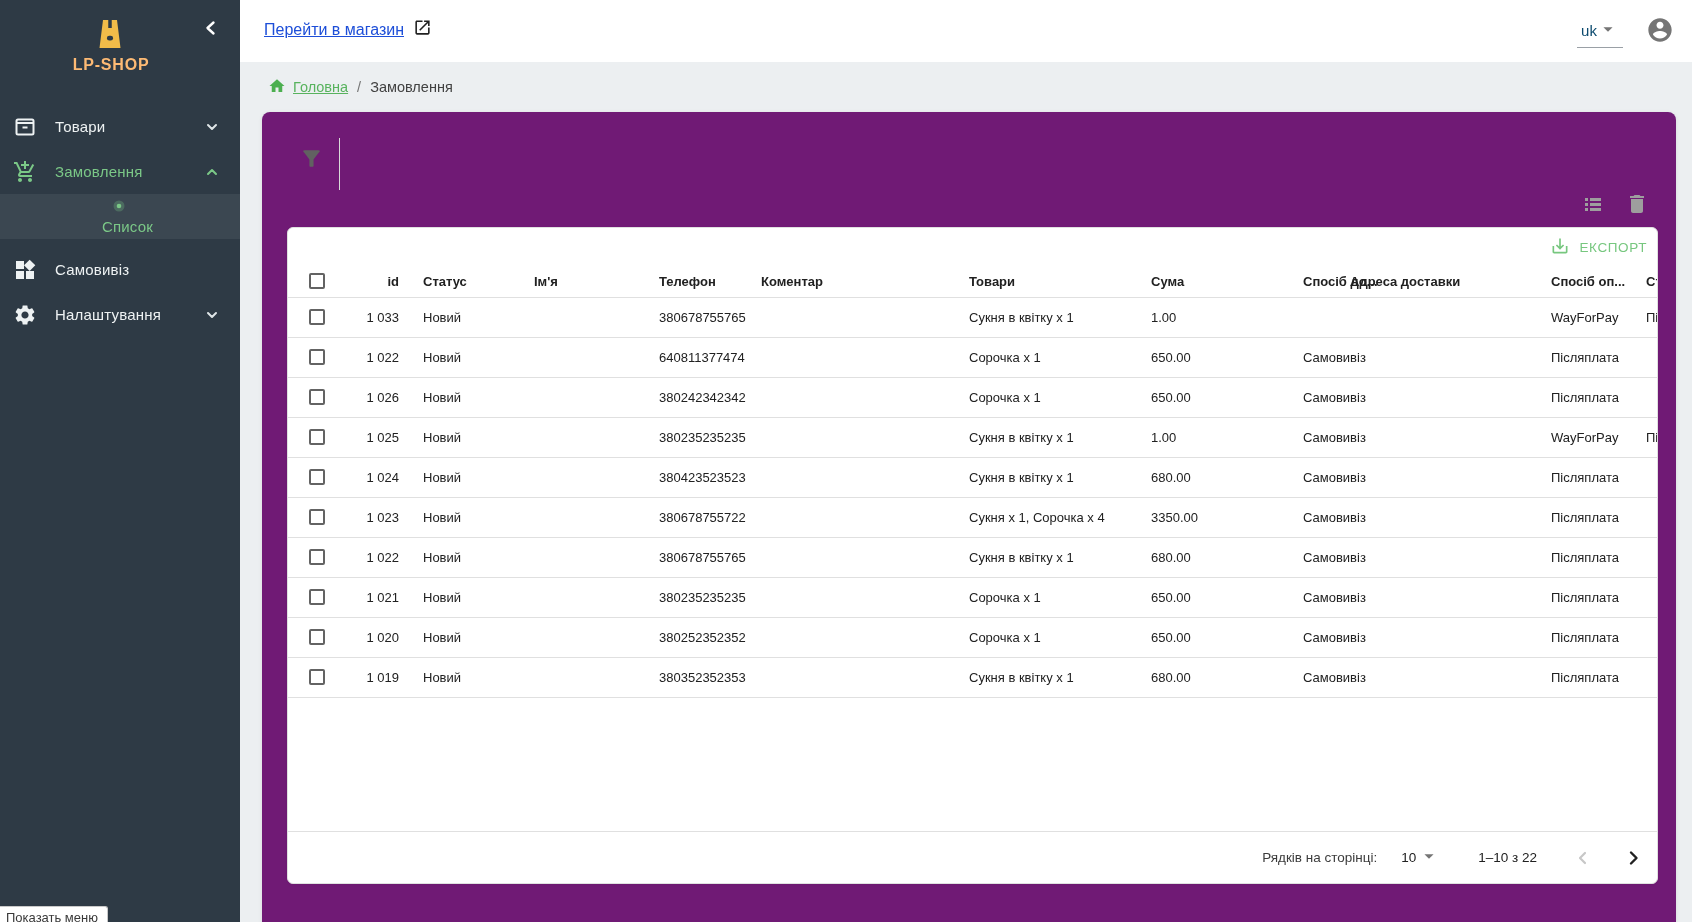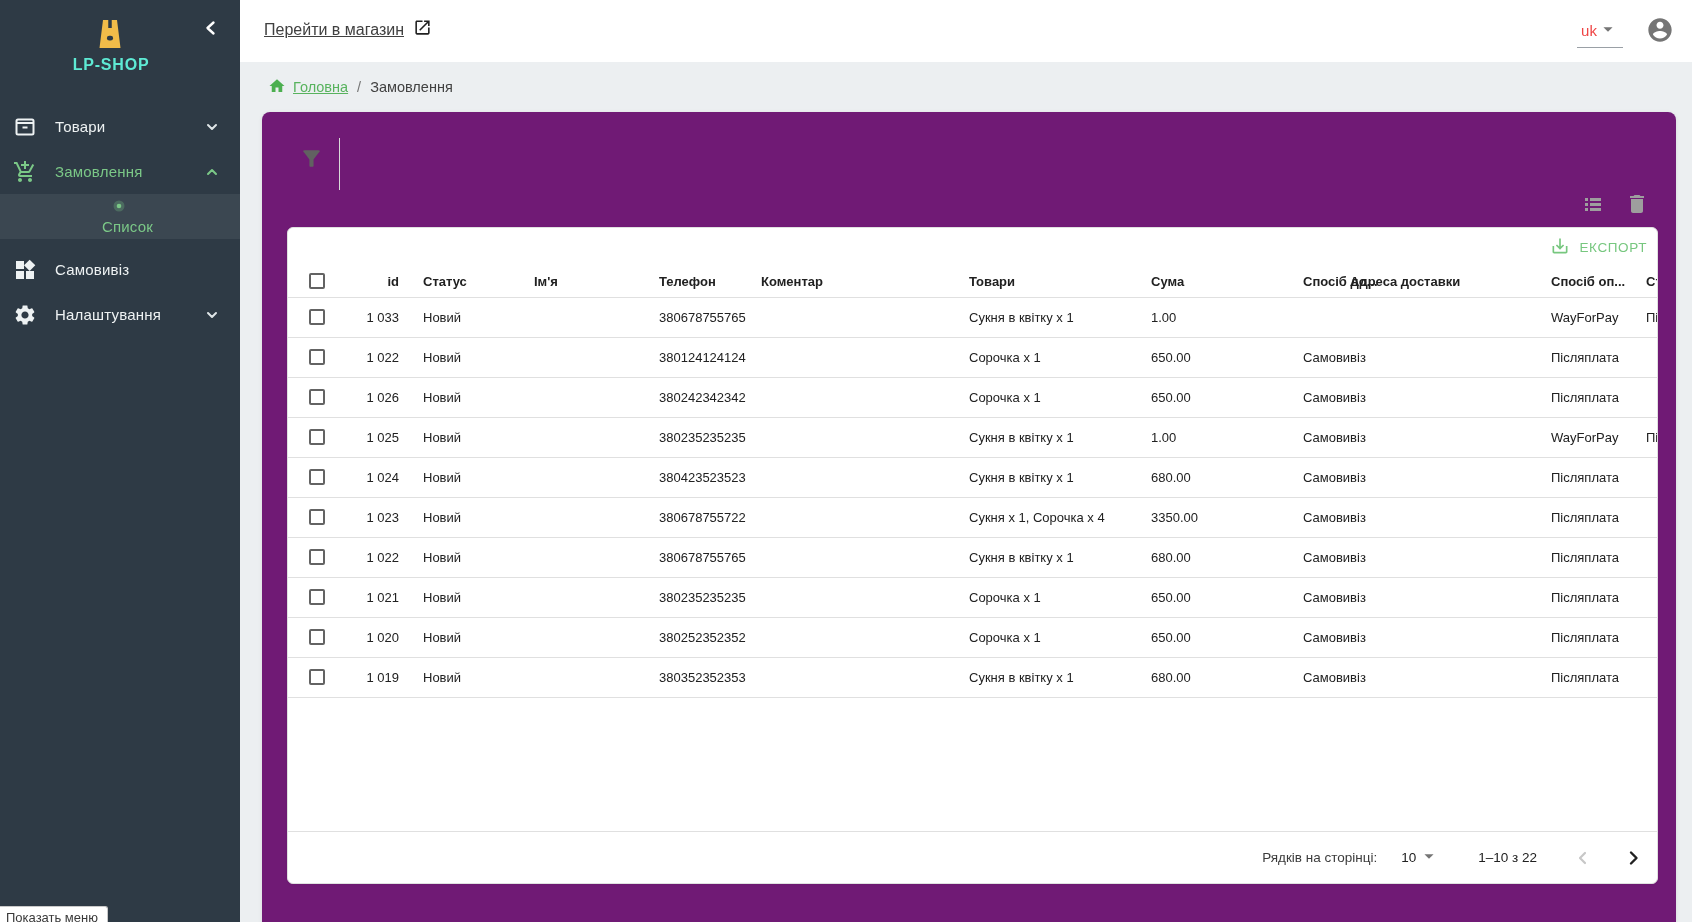--- a/index.html
+++ b/index.html
@@ -4,37 +4,37 @@
 <style>
   * { margin:0; padding:0; box-sizing:border-box; }
   html,body { width:1692px; height:922px; overflow:hidden; }
   body { font-family:"Liberation Sans","DejaVu Sans",sans-serif; background:#eceff1; color:#212121; position:relative; }
 
   
   .sidebar { position:absolute; left:0; top:0; width:240px; height:922px; background:#2e3a45; }
   .logo-area { position:relative; height:104px; }
   .logo-bag { position:absolute; left:96px; top:18px; }
   .logo-text { position:absolute; top:56px; left:0; width:222px; text-align:center;
-               color:#5eead4; font-size:16px; font-weight:bold; letter-spacing:.8px; }
+               color:#fdba74; font-size:16px; font-weight:bold; letter-spacing:.8px; }
   .collapse-btn { position:absolute; right:16px; top:16px; width:26px; height:26px; background:none; border:none; cursor:pointer; }
   .menu-item { height:45px; display:flex; align-items:center; padding:0 16px 0 13px; cursor:pointer; }
   .menu-item.gap { margin-top:8px; }
   .mi-icon { width:24px; height:24px; display:inline-flex; }
   .mi-label { margin-left:18px; font-size:15px; color:#eef2f3; letter-spacing:.2px; }
   .menu-item.accent .mi-label { color:#7bc887; }
   .mi-chevron { margin-left:auto; width:24px; height:24px; display:inline-flex; }
   .menu-item.sub.active { background:#3b4751;flex-direction:column; }
 
   
   .topbar { position:absolute; left:240px; top:0; width:1452px; height:62px; background:#fff; }
   .store-link { position:absolute; left:24px; top:18px; display:flex; align-items:center; gap:9px;
-                font-size:16px; color:#404040; text-decoration:none; cursor:pointer; }
+                font-size:16px; color:#1d4ed8; text-decoration:none; cursor:pointer; }
   .store-link .lbl { text-decoration:underline; }
   .lang-select { position:absolute; left:1337px; top:14px; width:46px; height:34px; cursor:pointer;
-                 display:flex; align-items:center; justify-content:center; font-size:15px; color:#ef4444;
+                 display:flex; align-items:center; justify-content:center; font-size:15px; color:#0c4a6e;
                  border-bottom:1px solid #9aa0a6; }
   .avatar-btn { position:absolute; left:1406px; top:16px; width:28px; height:28px; background:none; border:none; cursor:pointer; }
 
   
   .breadcrumb { position:absolute; left:240px; top:62px; width:1452px; height:50px;
                 display:flex; align-items:center; padding-left:28px; font-size:14.5px; }
   .bc-home { display:flex; align-items:center; gap:7px; color:#58b35e; text-decoration:underline; cursor:pointer; }
   .bc-sep { color:#757575; margin:0 9px; }
   .bc-current { color:#424242; }
 
@@ -276,21 +276,21 @@
           <span class="cell col-ship"></span>
           <span class="cell col-addr"></span>
           <span class="cell col-pay">WayForPay</span>
           <span class="cell col-paystatus">Пі</span>
         </div>
         <div class="trow">
           <span class="cbox"></span>
           <span class="cell col-id">1 022</span>
           <span class="cell col-status">Новий</span>
           <span class="cell col-name"></span>
-          <span class="cell col-phone">380124124124</span>
+          <span class="cell col-phone">640811377474</span>
           <span class="cell col-comment"></span>
           <span class="cell col-products">Сорочка x 1</span>
           <span class="cell col-sum">650.00</span>
           <span class="cell col-ship">Самовивіз</span>
           <span class="cell col-addr"></span>
           <span class="cell col-pay">Післяплата</span>
           <span class="cell col-paystatus"></span>
         </div>
         <div class="trow">
           <span class="cbox"></span>

